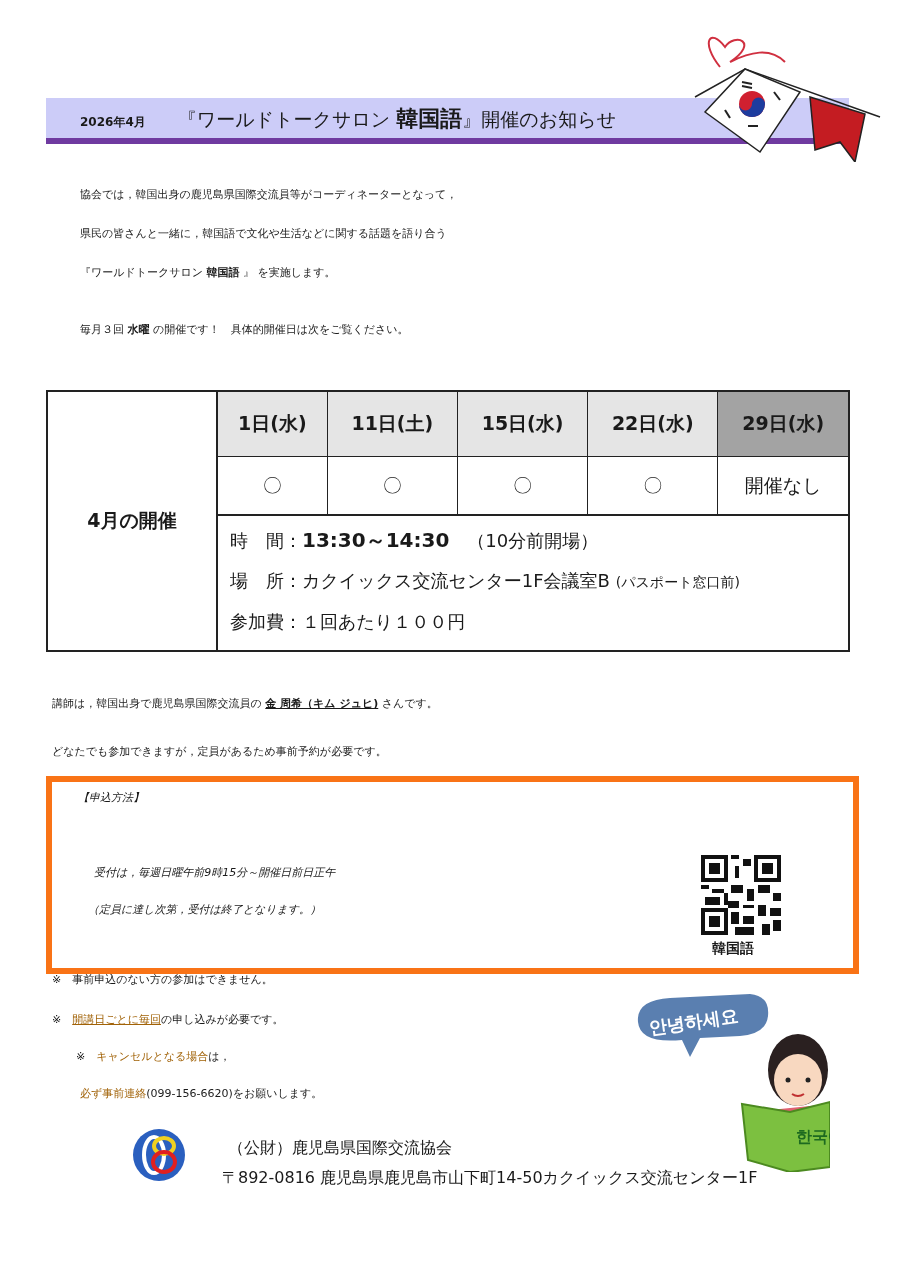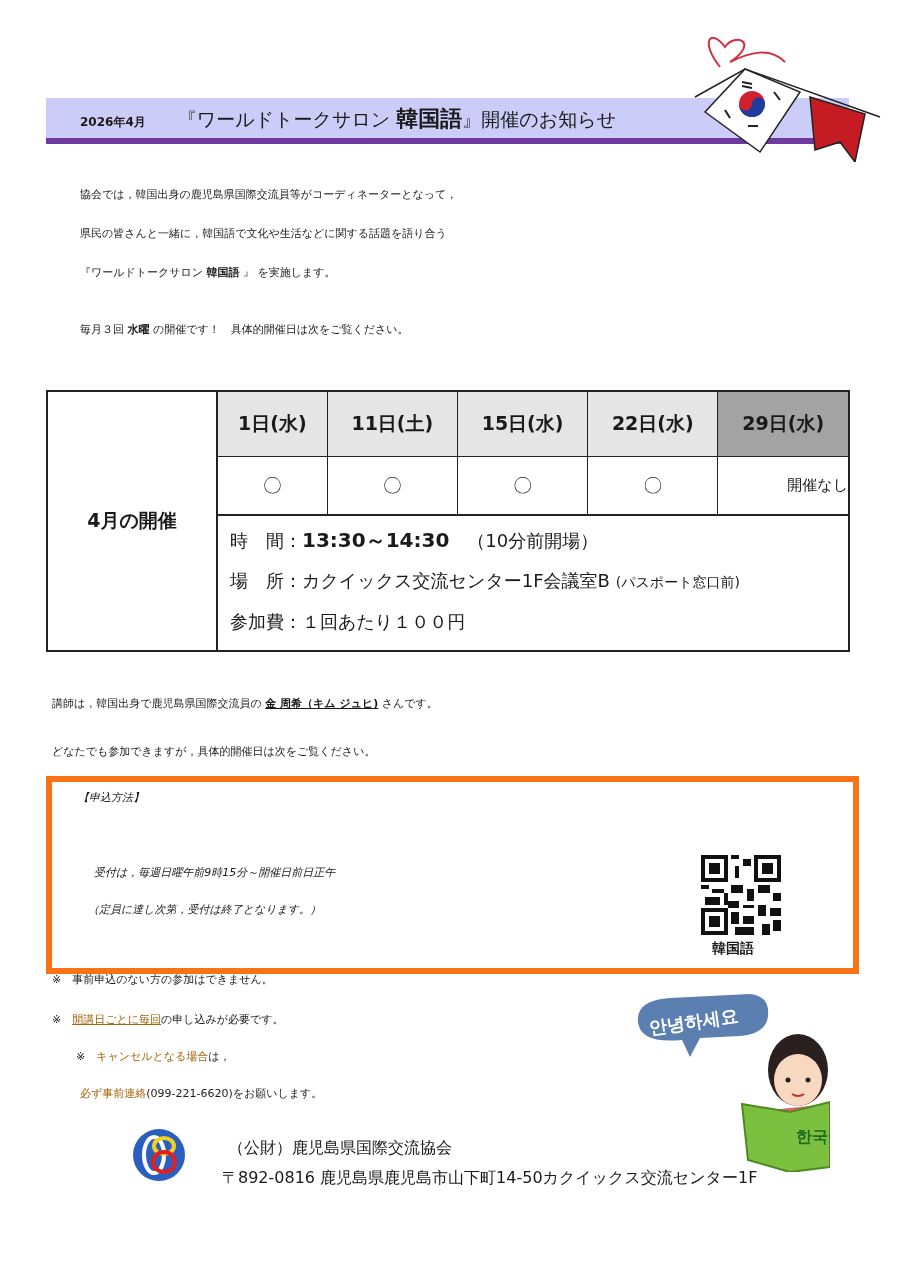--- a/index.html
+++ b/index.html
@@ -67,36 +67,36 @@
     <td class="hcell">11日(土)</td>
     <td class="hcell">15日(水)</td>
     <td class="hcell">22日(水)</td>
     <td class="hcell plain">29日(水)</td>
   </tr>
   <tr>
     <td class="ocell">〇</td>
     <td class="ocell">〇</td>
     <td class="ocell">〇</td>
     <td class="ocell">〇</td>
-    <td class="ocell" style="font-size:15px;text-align:right;">開催なし</td>
+    <td class="ocell" style="font-size:19px;">開催なし</td>
   </tr>
   <tr>
     <td class="details" colspan="5">
       <div><span>時　間：</span><b style="font-size:20px;">13:30～14:30</b>　<span>（10分前開場）</span></div>
       <div><span>場　所：</span><span>カクイックス交流センター1F会議室B </span><span class="small">(パスポート窓口前)</span></div>
       <div><span>参加費：</span><span>１回あたり１００円</span></div>
     </td>
   </tr>
 </tbody>
   </table>
 
 <div class="abs p" style="left:52px;top:696px;">
   <span>講師は，韓国出身で鹿児島県国際交流員の </span><b class="ul">金 周希（キム ジュヒ)</b><span> さんです。</span>
 </div>
-<div class="abs p" style="left:52px;top:744px;">どなたでも参加できますが，具体的開催日は次をご覧ください。</div>
+<div class="abs p" style="left:52px;top:744px;">どなたでも参加できますが，定員があるため事前予約が必要です。</div>
 
 <div class="abs apply">
   <div class="abs p" style="left:26px;top:8px;">【申込方法】</div>
   <div class="abs p" style="left:42px;top:83px;">受付は，毎週日曜午前9時15分～開催日前日正午</div>
   <div class="abs p" style="left:36px;top:120px;">（定員に達し次第，受付は終了となります。）</div>
 </div>
 <svg class="abs qr" viewBox="0 0 21 21" shape-rendering="crispEdges">
   <rect width="21" height="21" fill="#fff"></rect>
   <g fill="#111">
     <rect x="0" y="0" width="7" height="7"></rect>
@@ -135,21 +135,21 @@
 <div class="abs p" style="left:52px;top:972px;">
   <span>※</span>　<span>事前申込のない方の参加はできません。</span>
 </div>
 <div class="abs p" style="left:52px;top:1012px;">
   <span>※</span>　<span class="red ul">開講日ごとに毎回</span><span>の申し込みが必要です。</span>
 </div>
 <div class="abs p" style="left:52px;top:1049px;margin-left:24px;">
   <span>※</span>　<span class="red">キャンセルとなる場合</span><span>は，</span>
 </div>
 <div class="abs p" style="left:80px;top:1086px;">
-  <span class="red">必ず事前連絡</span><span>(099-221-6620)をお願いします。</span>
+  <span class="red">必ず事前連絡</span><span>(099-156-6620)をお願いします。</span>
 </div>
 
 <svg class="abs" style="left:630px;top:992px;width:200px;height:180px;" viewBox="0 0 200 180">
   <path d="M8 30 Q6 8 40 6 L120 2 Q140 4 138 24 Q136 42 110 44 L70 46 L60 65 L52 48 Q10 52 8 30Z" fill="#5a7fb0"></path>
   <text x="18" y="35" fill="#fff" font-size="18" font-weight="bold" font-family="DejaVu Sans, sans-serif" transform="rotate(-8 70 25)">안녕하세요</text>
   <ellipse cx="168" cy="78" rx="30" ry="36" fill="#2a2020"></ellipse>
   <ellipse cx="168" cy="88" rx="24" ry="26" fill="#f8d8c0"></ellipse>
   <circle cx="158" cy="88" r="2.5" fill="#222"></circle>
     <circle cx="178" cy="88" r="2.5" fill="#222"></circle>
   <path d="M162 102 Q168 106 174 102" stroke="#c03030" stroke-width="2" fill="none"></path>

